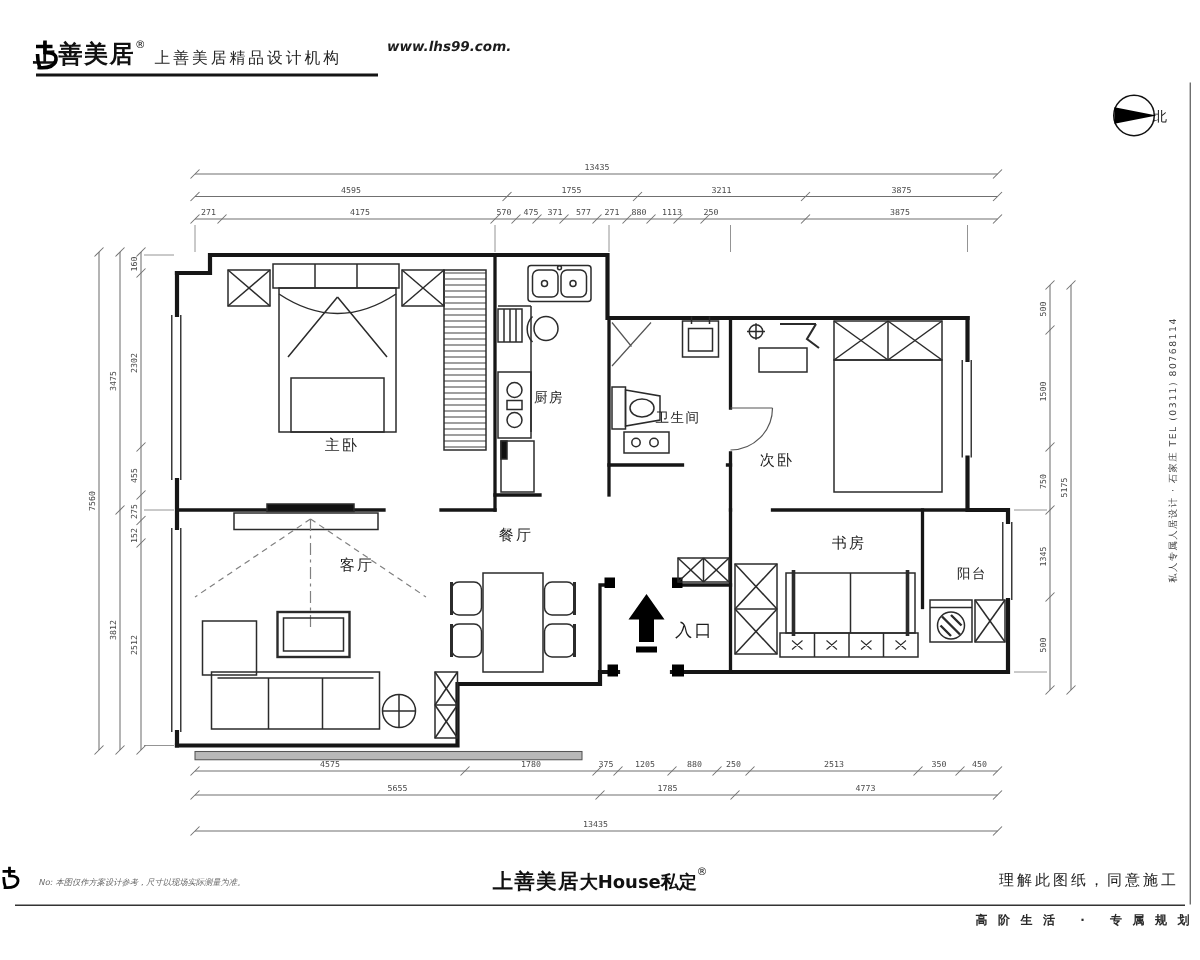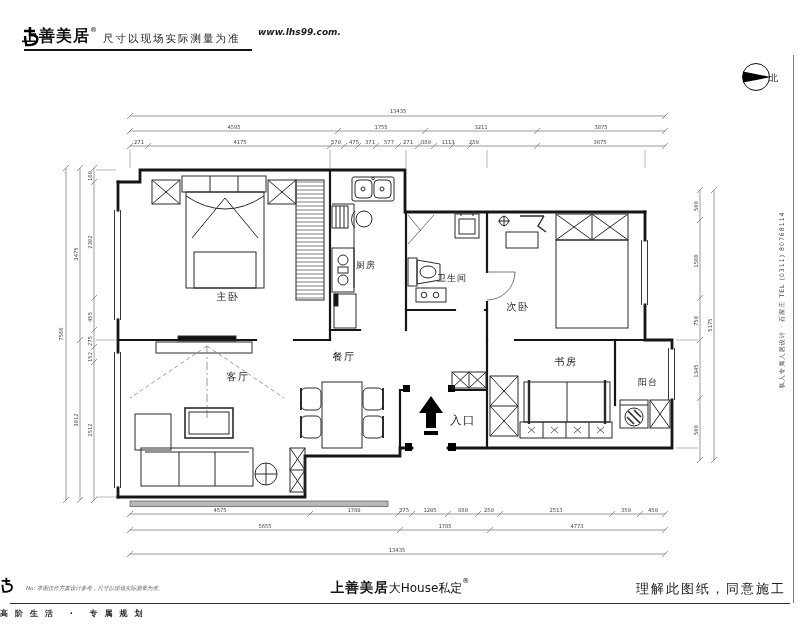--- a/index.html
+++ b/index.html
@@ -8,24 +8,24 @@
   
   .hdr{left:22px;top:26px;display:flex;align-items:flex-end;gap:6px;}
   .brand{font-size:16px;font-weight:bold;color:#111;letter-spacing:1px;}
   .reg{font-size:7px;vertical-align:top;color:#111;}
   .agency{font-size:10.5px;color:#222;letter-spacing:2px;padding-bottom:1px;}
   .hdr-rule{left:24px;top:49px;width:228px;border-top:2px solid #141414;}
   .url{left:258px;top:27px;font-size:9px;font-weight:bold;font-style:italic;color:#1c1c1c;}
   
   .f-center{left:0;right:0;top:577px;text-align:center;}
   .f-brand{font-size:13.5px;font-weight:bold;color:#111;letter-spacing:1px;}
-  .f-suffix{font-size:12px;font-weight:normal;color:#111;}
-  .f-tag{left:0;right:0;top:608px;text-align:left;font-size:8px;font-weight:bold;
+  .f-suffix{font-size:12px;font-weight:bold;color:#111;}
+  .f-tag{left:0;right:0;top:608px;text-align:right;font-size:8px;font-weight:bold;
     color:#2a2a2a;letter-spacing:7px;}
-  .f-approve{right:14px;top:580px;font-size:13px;color:#1a1a1a;letter-spacing:2px;}
+  .f-approve{right:14px;top:580px;font-size:10px;color:#1a1a1a;letter-spacing:2px;}
   .f-note{left:26px;top:585px;font-size:5.5px;font-style:italic;color:#666;}
   
   .dim{font-size:5.5px;fill:#4a4a4a;font-family:"DejaVu Sans Mono","Liberation Mono",monospace;}
   .room{font-size:10px;fill:#1d1d1d;letter-spacing:1.5px;}
   .room-s{font-size:9px;fill:#1d1d1d;letter-spacing:1px;}
   .north{font-size:9px;fill:#111;}
   .side-txt{font-size:6.2px;fill:#444;letter-spacing:1px;}
   svg{position:absolute;left:0;top:0;}
 </style>
 </head>
@@ -382,21 +382,21 @@
   <text class="room-s" x="648" y="385" text-anchor="middle">阳台</text>
 
   <text class="side-txt" transform="rotate(-90 784 300)" x="784" y="300" text-anchor="middle">私人专属人居设计 · 石家庄  TEL (0311) 80768114</text>
 </svg>
 
 <div class="abs hdr">
   <svg width="19" height="22" viewBox="0 0 19 22">
     <path d="M2,5 H13 M8,1 V9 Q17,9 15,15 Q13,20 3,19 M3,10 Q3,15 4.5,19" stroke="#000" stroke-width="2.4" fill="none"></path>
   </svg>
   <span><span class="brand">上善美居</span><span class="reg">®</span></span>
-  <span class="agency">尺寸以现场实际测量为准</span>
+  <span class="agency">上善美居精品设计机构</span>
 </div>
 <div class="abs hdr-rule"></div>
 <div class="abs url">www.lhs99.com.</div>
 
 <div class="abs f-center">
   <svg width="15" height="17" viewBox="0 0 19 22" style="vertical-align:-3px">
     <path d="M2,5 H13 M8,1 V9 Q17,9 15,15 Q13,20 3,19 M3,10 Q3,15 4.5,19" stroke="#000" stroke-width="2.4" fill="none"></path>
   </svg>
   <span class="f-brand">上善美居</span><span class="f-suffix">大House私定</span><span class="reg">®</span>
 </div>

